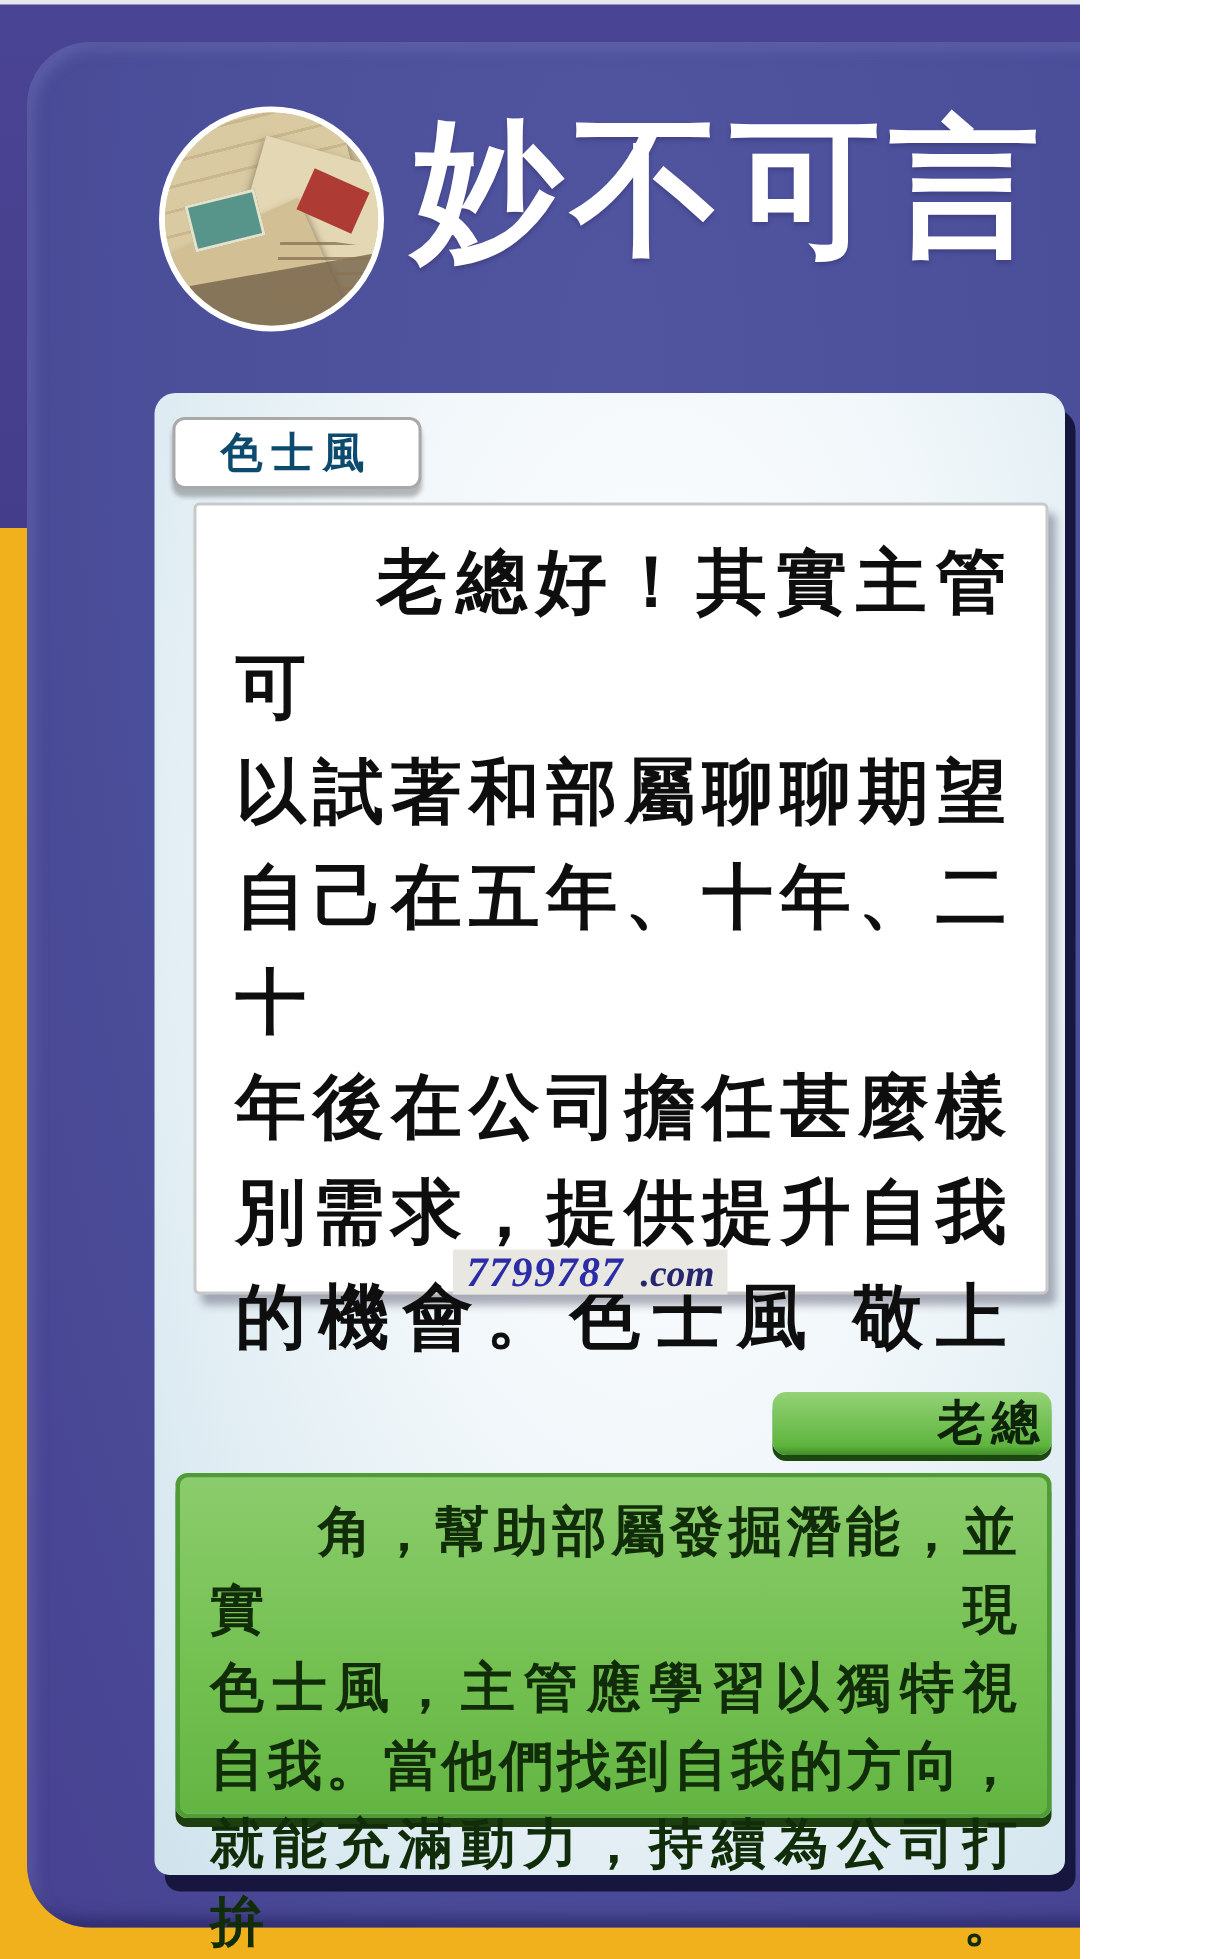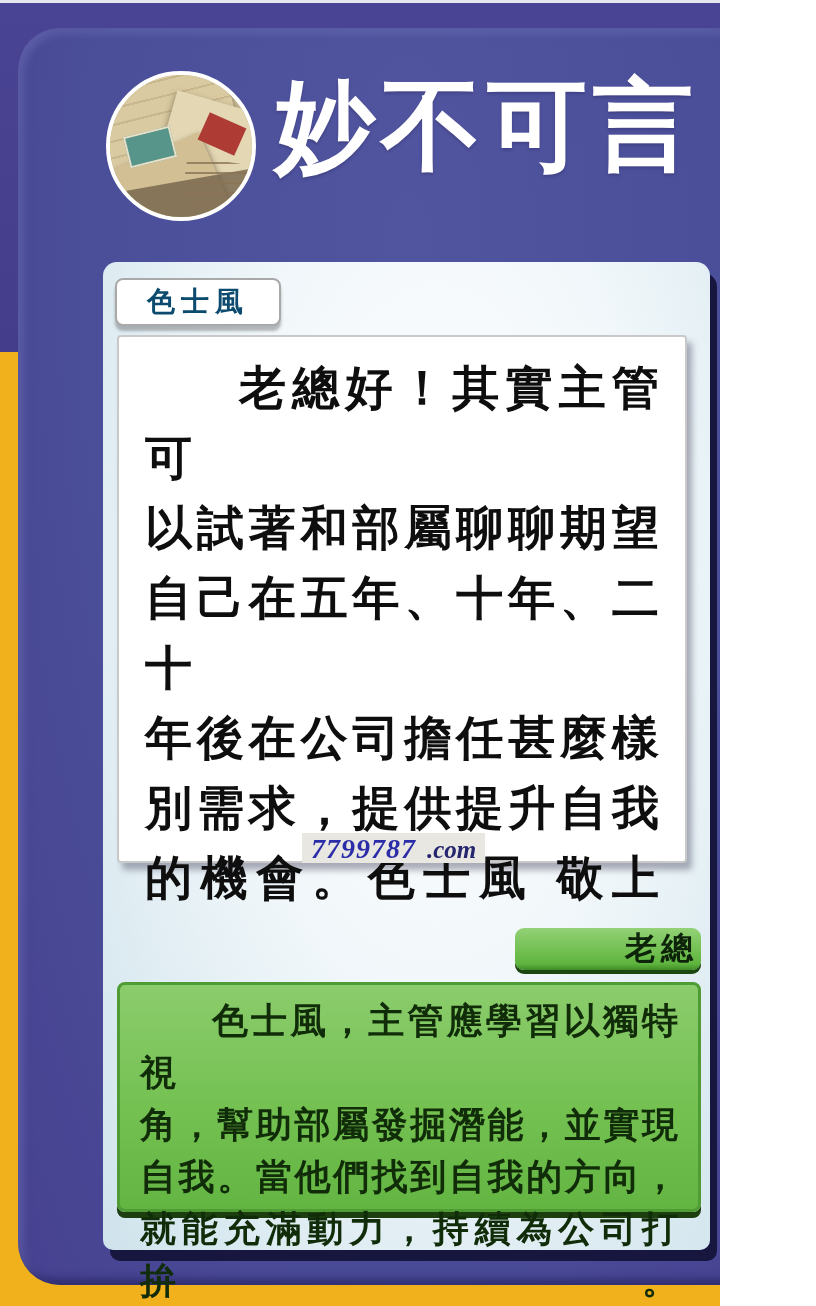--- a/index.html
+++ b/index.html
@@ -36,21 +36,21 @@
 
   
   .chat-card{position:absolute;left:103px;top:262px;width:607px;height:988px;
         border-radius:14px 14px 10px 10px;
         background:radial-gradient(ellipse at 55% 32%,#ffffff 0%,#f1f7fa 45%,#cfe3ec 100%);
         box-shadow:7px 11px 0 #16163e;}
   .name-tag-left{position:absolute;left:12px;top:16px;width:162px;height:44px;background:#ffffff;
         border:2px solid #a9a9a9;border-radius:8px;box-shadow:0 5px 3px rgba(60,60,60,.35);
         display:flex;align-items:center;justify-content:center;
         font-size:28px;font-weight:bold;color:#0c4a6e;letter-spacing:6px;}
-  .bubble-left{position:absolute;left:14px;top:73px;width:570px;height:528px;background:#ffffff;
+  .bubble-left{position:absolute;left:26px;top:73px;width:570px;height:528px;background:#ffffff;
         border:2px solid #c9c9c9;border-radius:4px;box-shadow:5px 7px 6px rgba(96,96,118,.5);
         padding:16px 26px 0 26px;box-sizing:border-box;
         font-size:47px;font-weight:bold;line-height:70px;color:#0e0e0e;}
   .bubble-left .line{text-align:justify;text-align-last:justify;}
   .bubble-left .line:first-child{text-indent:2em;}
   .watermark{position:absolute;left:199px;top:571px;height:30px;padding:0 9px;background:#e9e7e2;
         display:flex;align-items:baseline;font-family:Liberation Serif, serif;
         font-style:italic;font-weight:bold;}
   .watermark .num{font-size:28px;color:#2b2da8;letter-spacing:1px;}
   .watermark .suffix{font-size:25px;color:#26266e;margin-left:11px;}
@@ -100,19 +100,19 @@
       </div>
 
     <div class="watermark">
       <span class="num">7799787</span>
       <span class="suffix">.com</span>
     </div>
 
     <div class="name-tag-right">老總</div>
 
     <div class="bubble-right">
+        <div class="line">角，幫助部屬發掘潛能，並實現</div>
         <div class="line">色士風，主管應學習以獨特視</div>
-        <div class="line">角，幫助部屬發掘潛能，並實現</div>
         <div class="line">自我。當他們找到自我的方向，</div>
         <div class="line">就能充滿動力，持續為公司打拚。</div>
       </div>
   </div>
 </div>
 
 </body></html>

